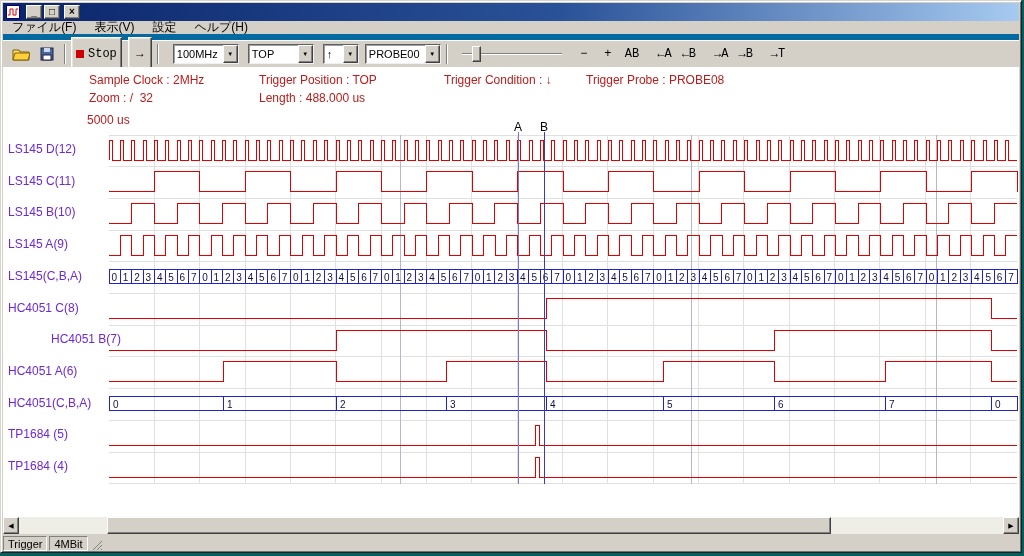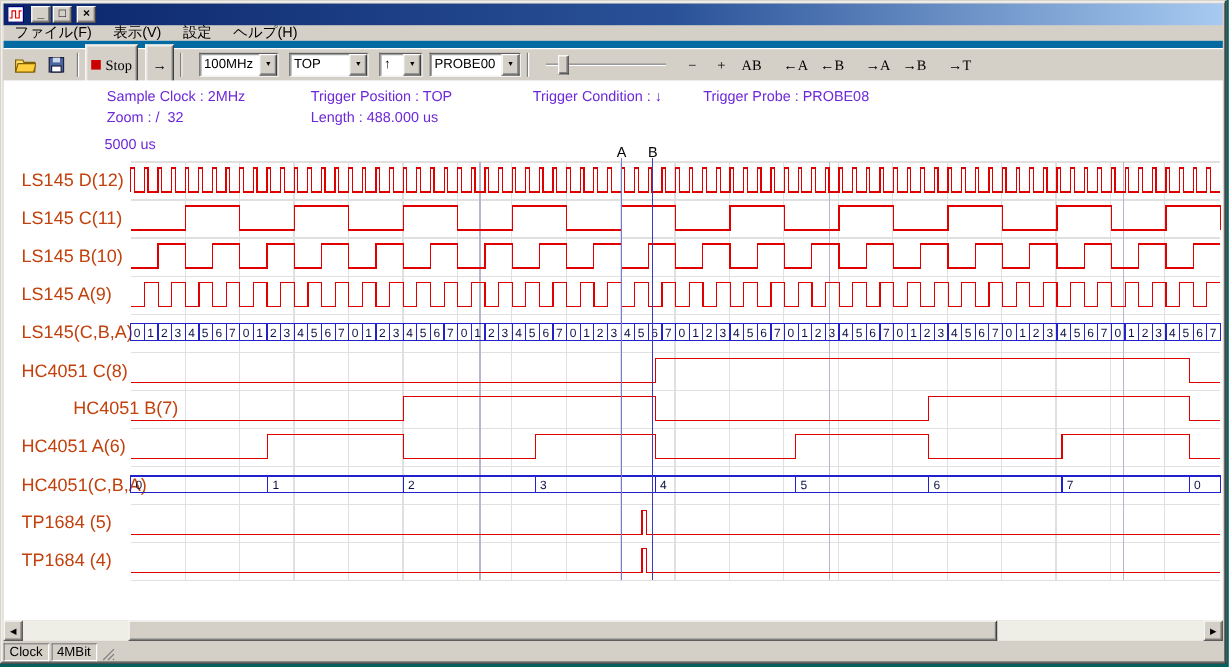--- a/index.html
+++ b/index.html
@@ -15,39 +15,39 @@
   .title{flex:1;white-space:nowrap;overflow:hidden}
   .winbtn{width:16px;height:14px;background:#d4d0c8;border:1px solid;border-color:#fff #404040 #404040 #fff;
     box-shadow:inset -1px -1px 0 #808080;color:#000;font-size:10px;font-weight:bold;
     display:flex;align-items:center;justify-content:center;margin-left:2px;line-height:1;flex:none}
   .winbtn.close{margin-left:4px}
   .menubar{position:absolute;left:2px;top:20px;right:2px;height:19px;display:flex;align-items:center;
     font-size:12px;border-bottom:6px solid #0369a1;box-shadow:0 1px 0 #fff}
   .menuitem{padding:2px 9px;cursor:default}
   .toolbar{position:absolute;left:2px;top:40px;right:2px;height:26px;display:flex;align-items:center;font-size:12px}
   .tbtn{height:22px;min-width:24px;display:flex;align-items:center;justify-content:center;background:transparent;
-    border:1px solid transparent;font-size:12px;color:#000;padding:16px 4px;font-family:Liberation Serif, serif}
+    border:1px solid transparent;font-size:12px;color:#000;padding:16px 4px;font-family:Liberation Mono, monospace}
   .raised{background:#d4d0c8;border:1px solid;border-color:#fff #404040 #404040 #fff;
     box-shadow:inset -1px -1px 0 #808080, inset 1px 1px 0 #e8e4dc}
   .stopsq{width:8px;height:8px;background:#cc0000;margin-right:4px;flex:none}
   .sep{width:2px;height:20px;border-left:1px solid #808080;border-right:1px solid #fff;margin:0 5px;flex:none}
   .gap{width:8px;flex:none}
   .dd{display:flex;align-items:center;height:20px;background:#fff;border:1px solid;
     border-color:#606060 #f0f0f0 #f0f0f0 #606060;box-shadow:inset 1px 1px 0 #a0a0a0;margin-left:9px;flex:none}
   .ddtext{flex:1;padding:0 3px;font-size:11px;white-space:nowrap;overflow:hidden}
   .ddarrow{width:15px;height:18px;background:#d4d0c8;border:1px solid;border-color:#fff #404040 #404040 #fff;
     box-shadow:inset -1px -1px 0 #808080;font-size:6px;display:flex;align-items:center;justify-content:center;flex:none}
   .slider{width:104px;height:20px;position:relative;margin-left:7px;flex:none}
   .slider-track{position:absolute;left:2px;right:2px;top:9px;height:2px;background:#808080;border-bottom:1px solid #fff}
   .slider-thumb{position:absolute;left:12px;top:2px;width:9px;height:16px;background:#d4d0c8;
     border:1px solid;border-color:#fff #404040 #404040 #fff;box-shadow:inset -1px -1px 0 #808080}
   .client{position:absolute;left:2px;top:66px;right:2px;height:450px;background:#fff;overflow:hidden}
-  .info{position:absolute;font-size:12px;color:#6d28d9;white-space:pre}
+  .info{position:absolute;font-size:12px;color:#b91c1c;white-space:pre}
   .cursorlabel{position:absolute;top:53px;font-size:12px;width:12px;text-align:center;color:#000}
-  .chlabel{position:absolute;left:15px;font-size:15px;color:#c2410c;white-space:nowrap}
+  .chlabel{position:absolute;left:5px;font-size:12px;color:#6d28d9;white-space:nowrap}
   .wavesvg{position:absolute;left:0;top:0}
   .wavesvg text{font-family:"Liberation Sans",sans-serif}
   .hscroll{position:absolute;left:2px;top:516px;right:2px;height:17px;background:#eeede6;display:flex}
   .sbtn{width:16px;height:17px;background:#d4d0c8;border:1px solid;border-color:#fff #404040 #404040 #fff;
     box-shadow:inset -1px -1px 0 #808080;font-size:7px;display:flex;align-items:center;justify-content:center;color:#000;flex:none}
   .strack{flex:1;position:relative}
   .sthumb{position:absolute;left:88px;top:0;width:724px;height:17px;background:#d4d0c8;
     border:1px solid;border-color:#fff #404040 #404040 #fff;box-shadow:inset -1px -1px 0 #808080}
   .statusbar{position:absolute;left:2px;top:534px;right:2px;height:17px;display:flex;align-items:center;gap:2px;font-size:11px}
   .spanel{height:15px;border:1px solid;border-color:#808080 #fff #fff #808080;padding:0 4px;display:flex;align-items:center;white-space:nowrap}
@@ -385,21 +385,21 @@
 
   <div class="hscroll">
     <span class="sbtn">◀</span>
     <div class="strack">
       <div class="sthumb"></div>
     </div>
     <span class="sbtn">▶</span>
   </div>
 
   <div class="statusbar">
-    <span class="spanel">Clock</span>
+    <span class="spanel">Trigger</span>
     <span class="spanel">4MBit</span>
     <span class="grip">
       <svg width="12" height="12" viewBox="0 0 12 12">
         <path d="M11 2L2 11M11 6L6 11M11 10L10 11" stroke="#808080" fill="none"></path>
       </svg>
     </span>
   </div>
 
 </div>
 

